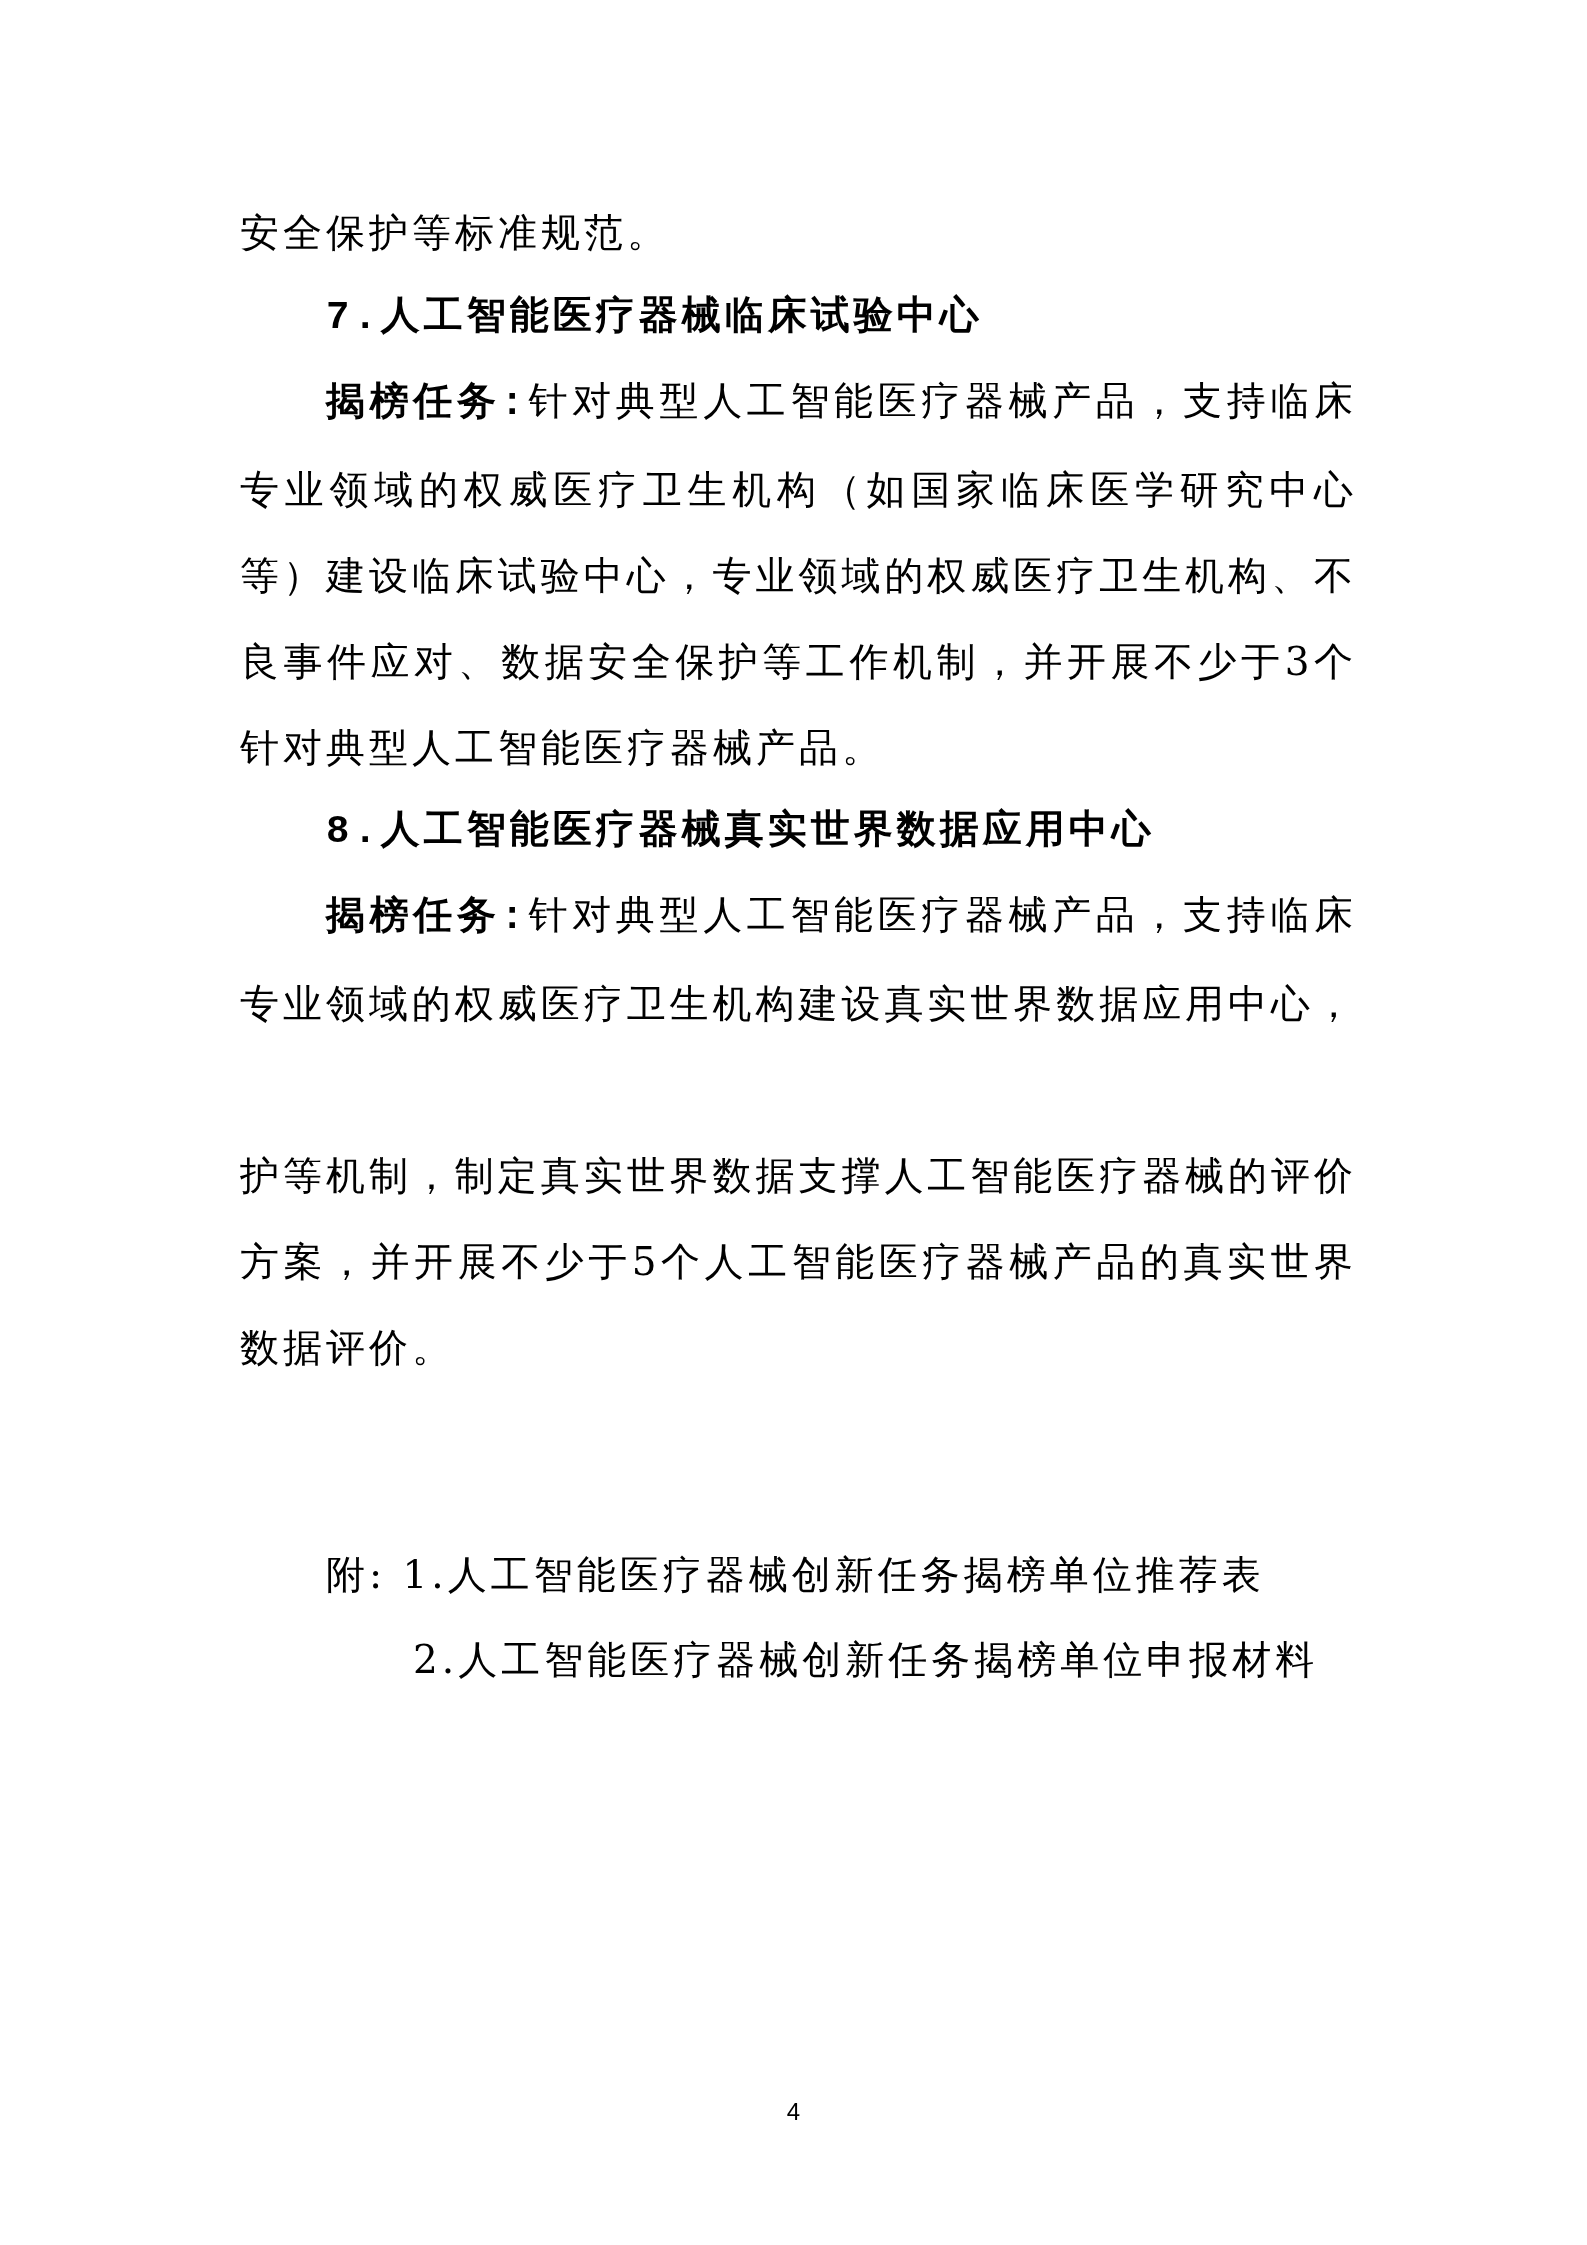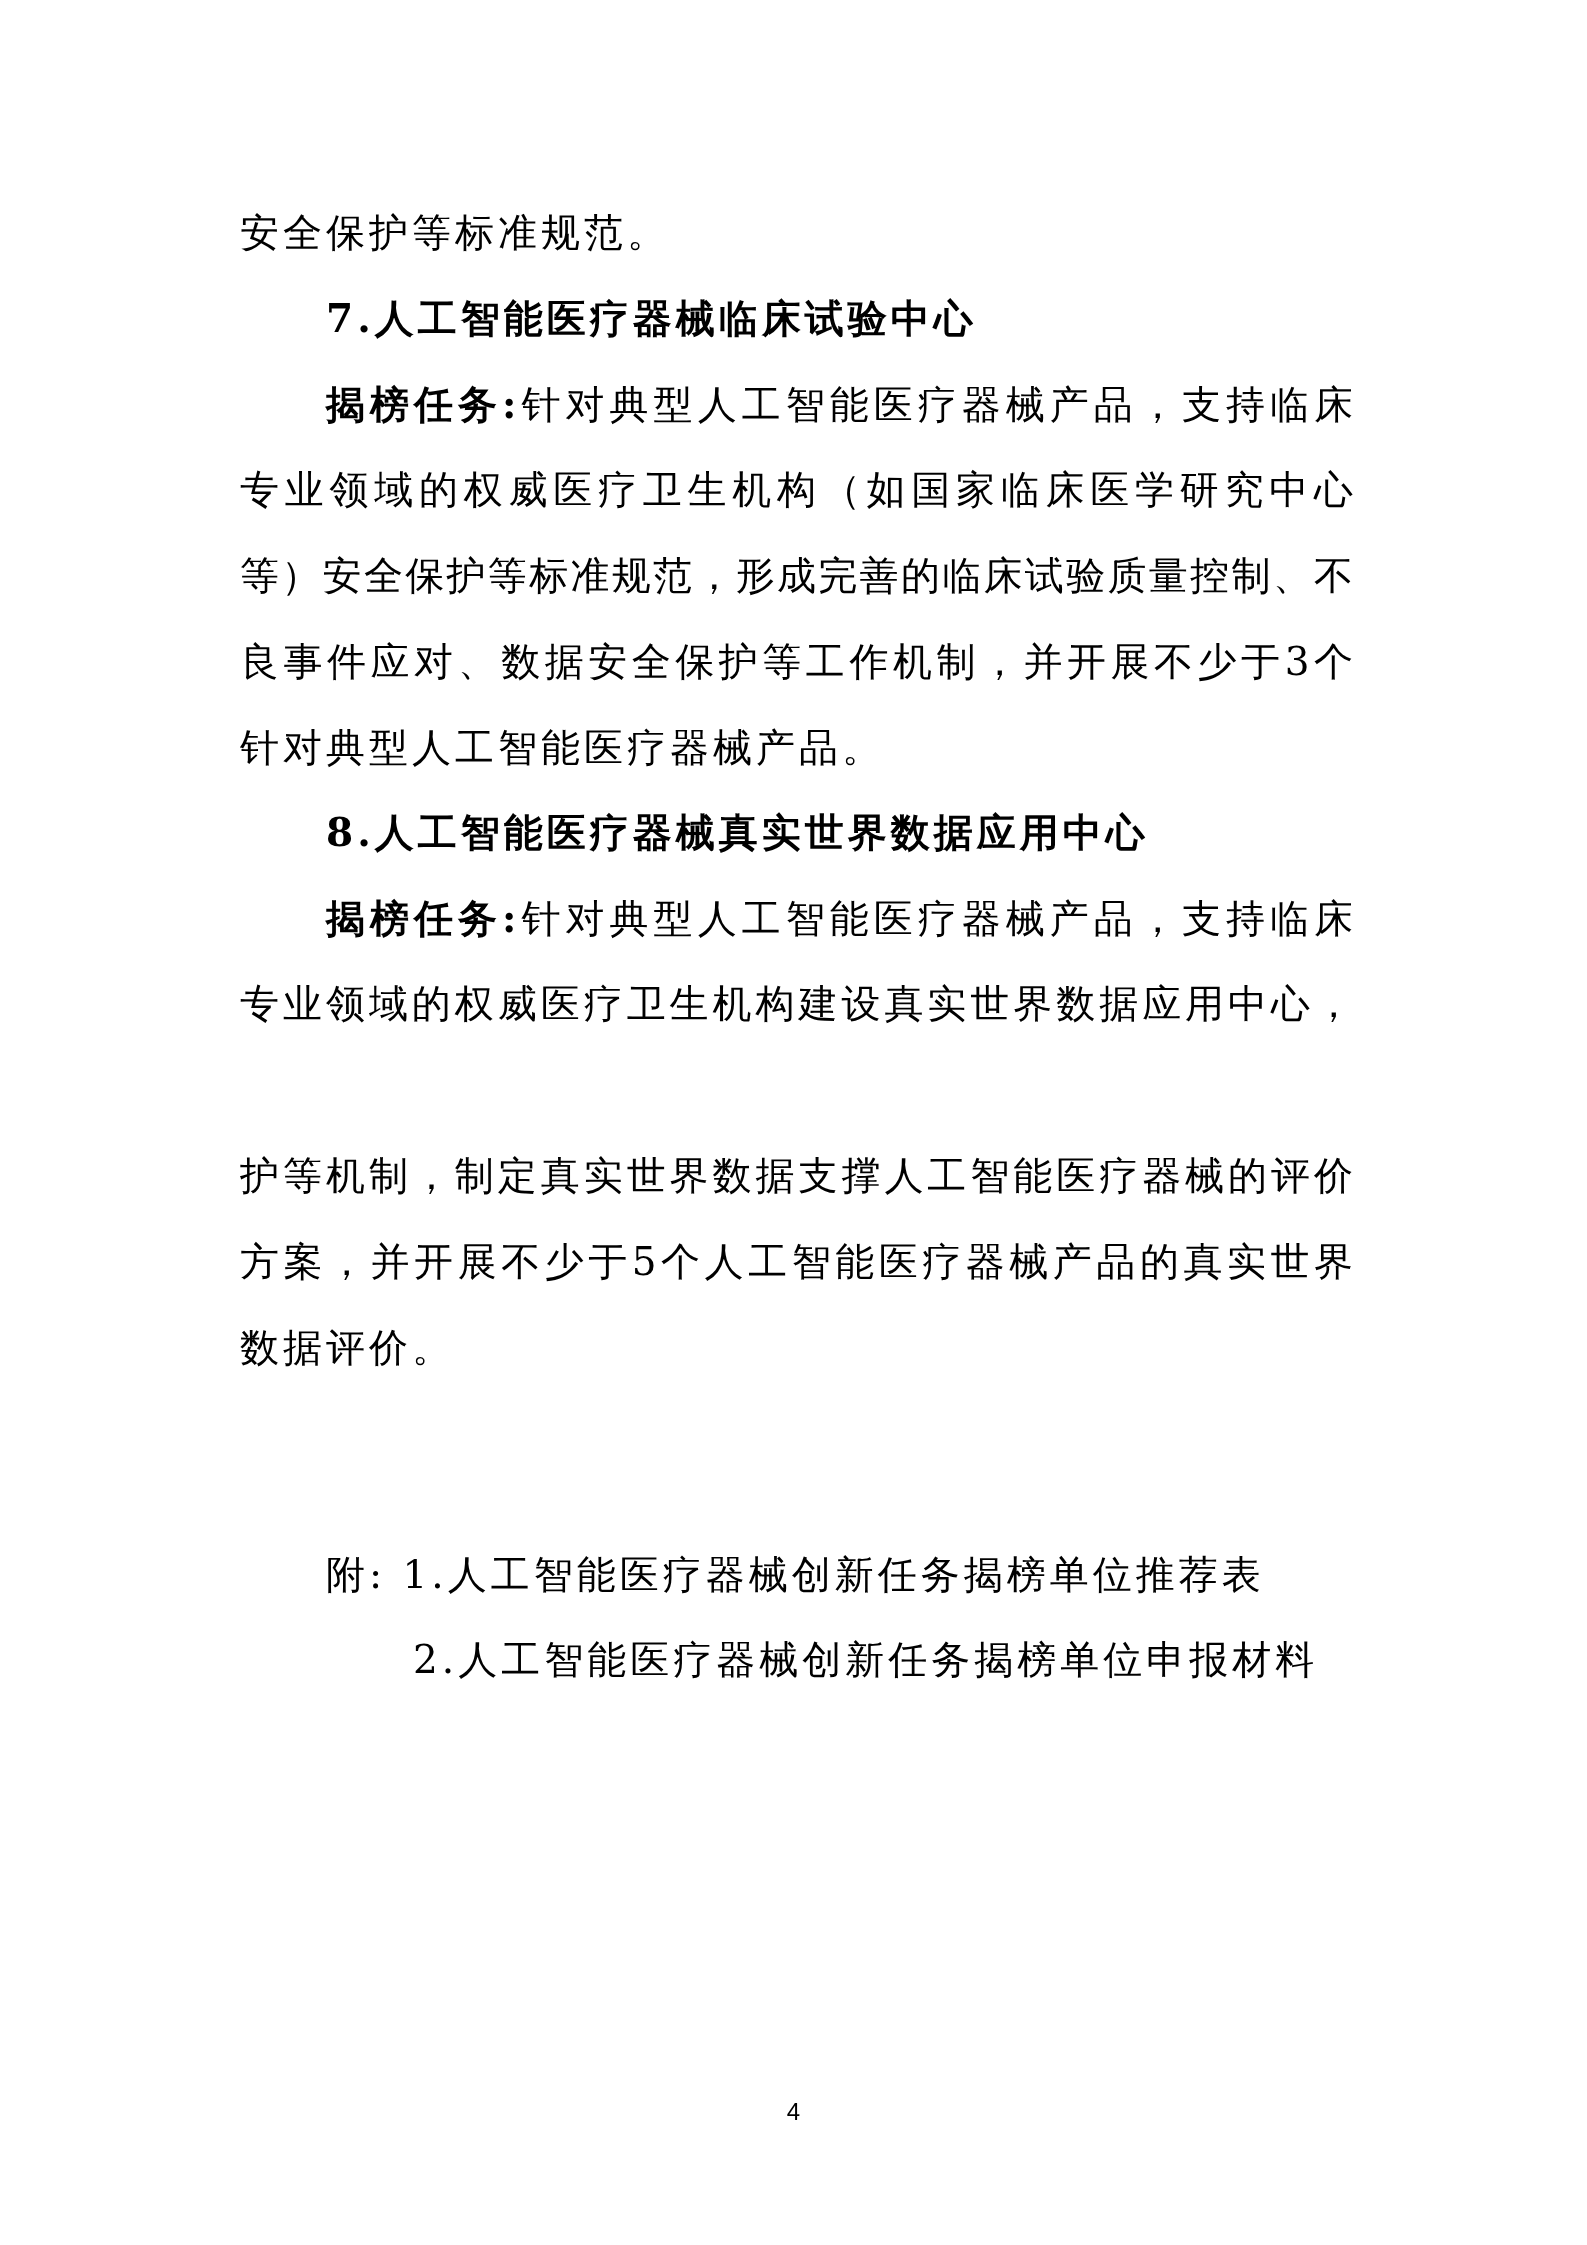--- a/index.html
+++ b/index.html
@@ -7,21 +7,21 @@
   .page { position: absolute; left: 0; top: 0; width: 1493px; height: 2245px; background: #fff; }
   .line {
     position: absolute;
     left: 240px;
     font-family: "DejaVu Serif", "Liberation Serif", serif;
     font-size: 39px;
     line-height: 50px;
     white-space: nowrap;
     letter-spacing: 4px;
   }
-  .indent { left: 326px; }
+  .indent { left: 326px; font-family: Liberation Mono, monospace; }
   .bold { font-weight: bold; }
   .j { width: 1113px; text-align-last: justify; text-align: justify; letter-spacing: 0; }
   .att1 { left: 326px; }
   .att2 { left: 413px; }
   .pagenum {
     position: absolute; left: 0; width: 1587px; text-align: center; top: 2098px;
     font-family: "Liberation Sans", sans-serif; font-size: 24px; letter-spacing: 0;
   }
 </style>
 </head>
@@ -30,21 +30,21 @@
 <div class="page">
 
   <div class="line" style="top:208px;">安全保护等标准规范。</div>
 
   <div class="line indent bold" style="top:293px;">7.人工智能医疗器械临床试验中心</div>
 
   <div class="line indent j" style="top:379px; width:1027px;">
     <span class="bold">揭榜任务:</span><span>针对典型人工智能医疗器械产品，支持临床</span>
   </div>
   <div class="line j" style="top:465px;">专业领域的权威医疗卫生机构（如国家临床医学研究中心</div>
-  <div class="line j" style="top:551px;">等）安全保护等标准规范，形成完善的临床试验质量控制、不</div>
+  <div class="line j" style="top:551px;">等）建设临床试验中心，专业领域的权威医疗卫生机构、不</div>
   <div class="line j" style="top:637px;">良事件应对、数据安全保护等工作机制，并开展不少于3个</div>
   <div class="line" style="top:723px;">针对典型人工智能医疗器械产品。</div>
 
   <div class="line indent bold" style="top:807px;">8.人工智能医疗器械真实世界数据应用中心</div>
 
   <div class="line indent j" style="top:893px; width:1027px;">
     <span class="bold">揭榜任务:</span><span>针对典型人工智能医疗器械产品，支持临床</span>
   </div>
   <div class="line j" style="top:979px;">专业领域的权威医疗卫生机构建设真实世界数据应用中心，</div>
   <div class="line j" style="top:1151px;">护等机制，制定真实世界数据支撑人工智能医疗器械的评价</div>

